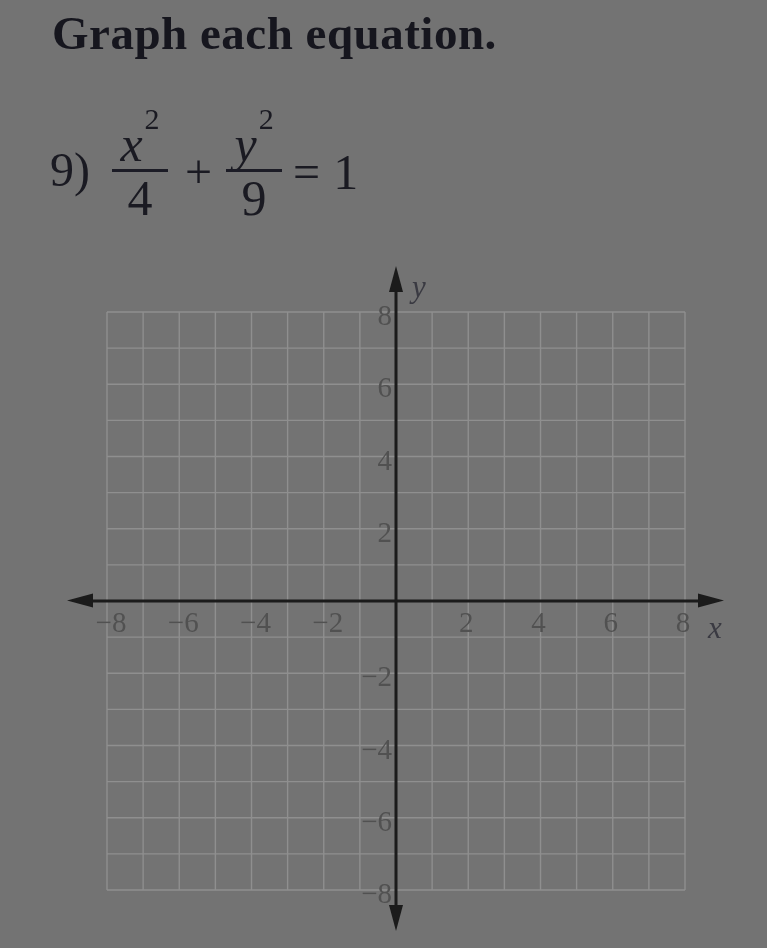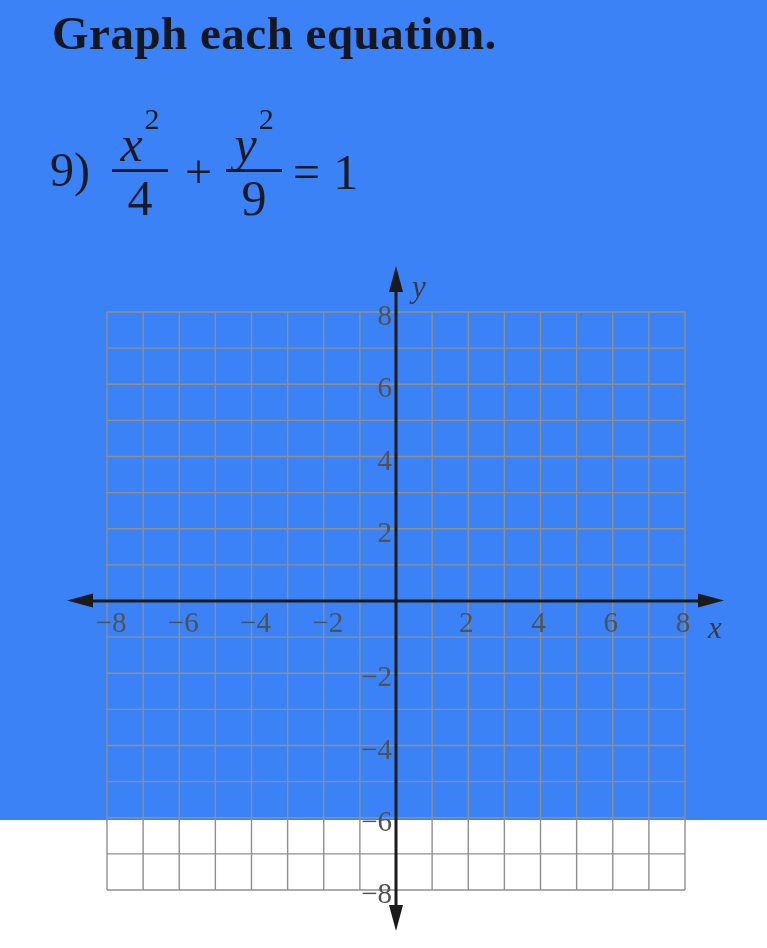--- a/index.html
+++ b/index.html
@@ -4,22 +4,22 @@
 <style>
   html, body { margin: 0; padding: 0; }
   body {
     width: 767px; height: 948px;
     background: #ffffff;
     font-family: "Liberation Serif", "DejaVu Serif", serif;
     overflow: hidden;
   }
   .page {
     position: relative;
-    width: 767px; height: 820px;
-    background: #3b82f6;
+    width: 767px; height: 948px;
+    background: #737373;
   }
   .title {
     position: absolute;
     left: 52px; top: 6px;
     font-size: 47px;
     font-weight: bold;
     color: #16161e;
     letter-spacing: 0.5px;
     white-space: nowrap;
   }

